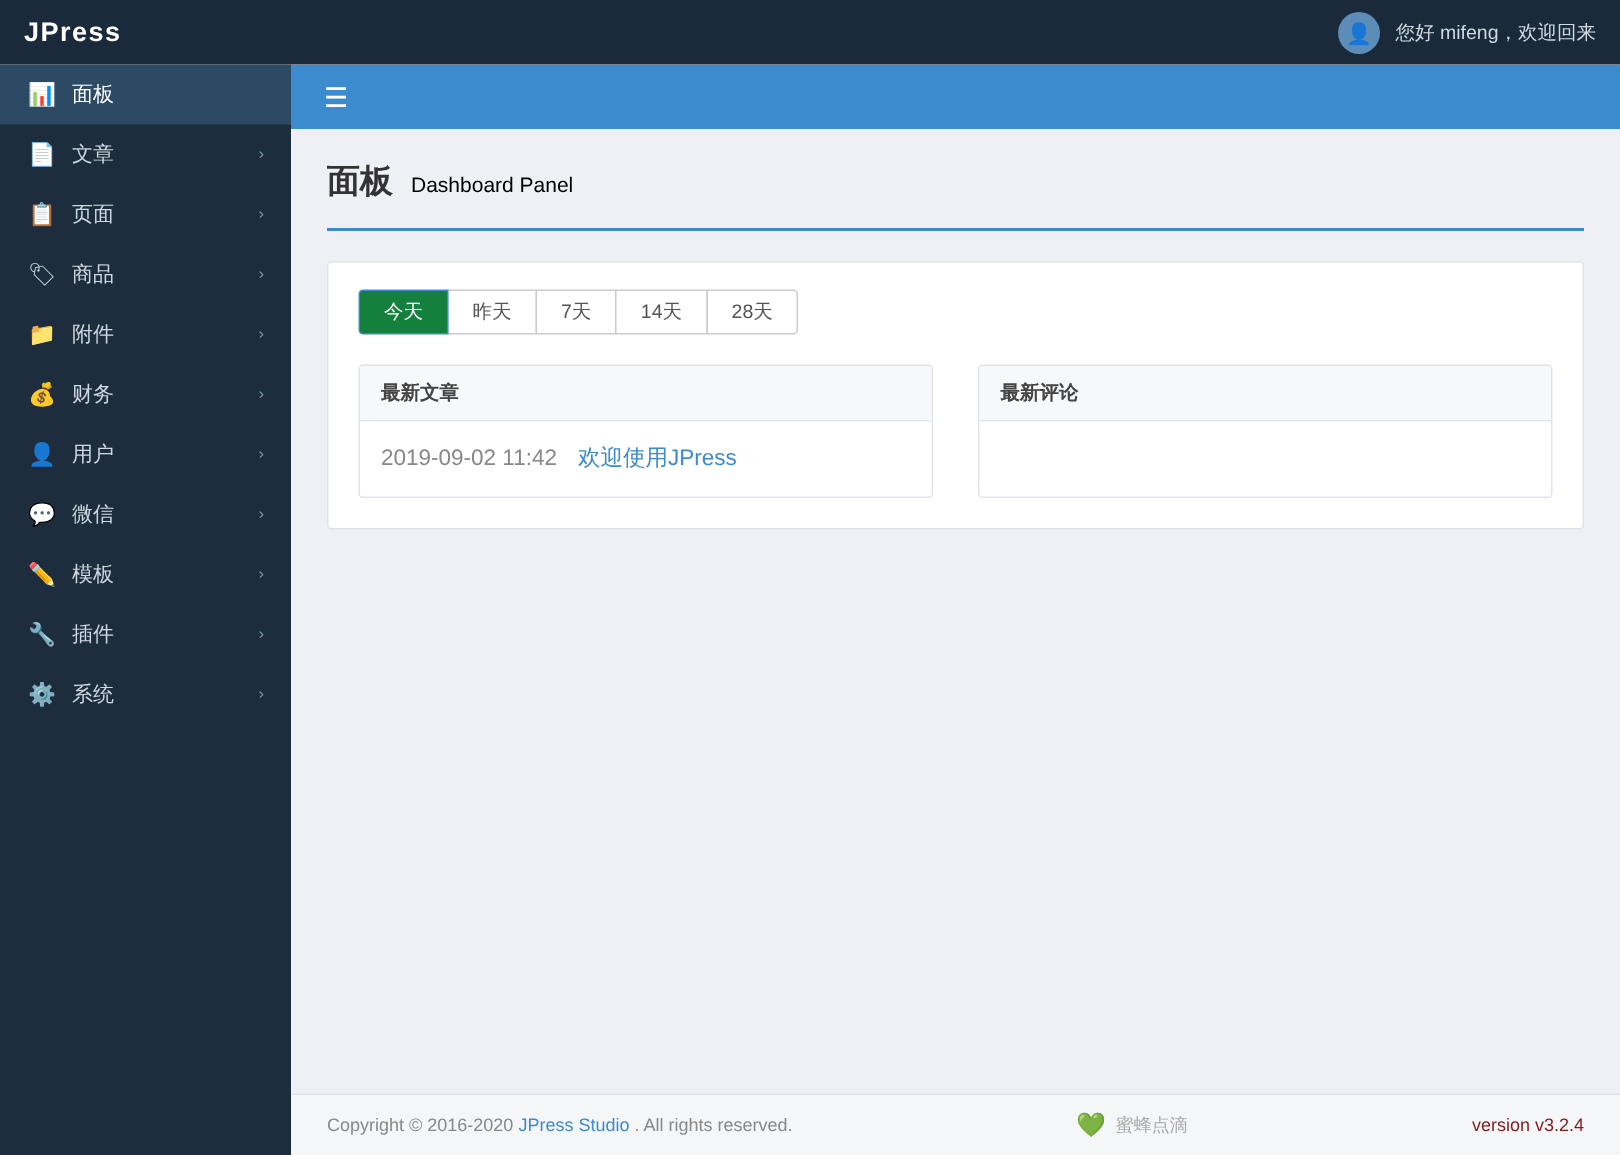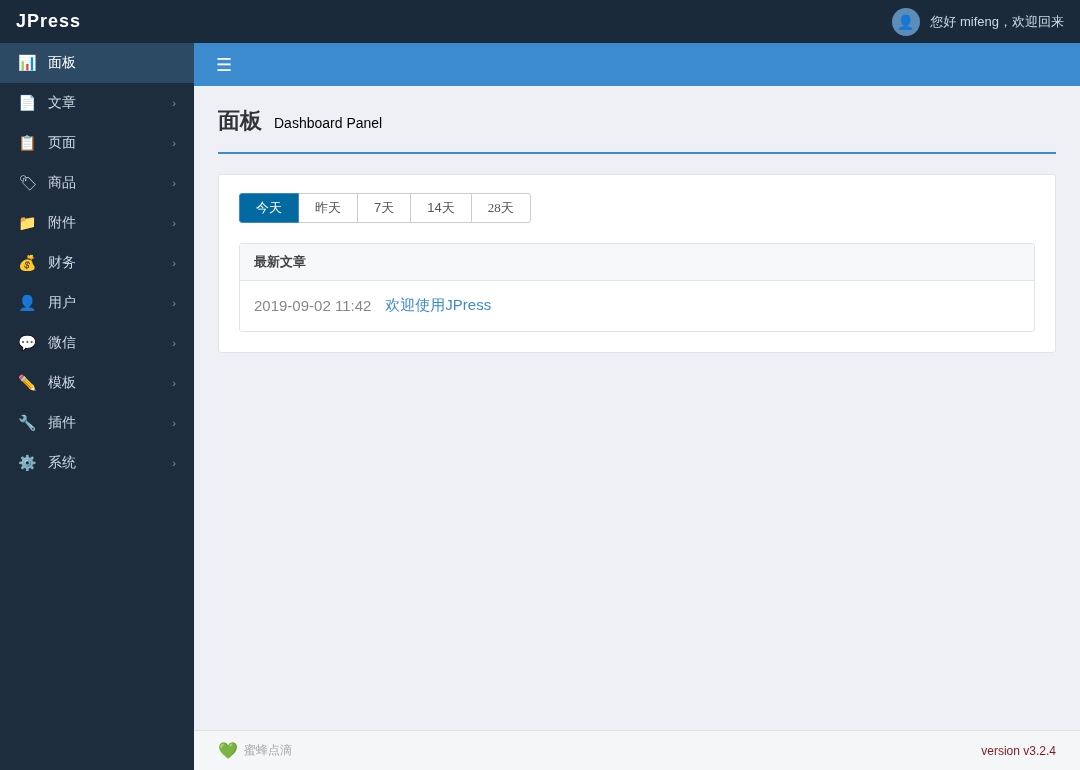--- a/index.html
+++ b/index.html
@@ -185,24 +185,23 @@
       font-size: 13px;
       cursor: pointer;
       margin-left: -1px;
     }
     .time-tab:first-child {
       border-radius: 3px 0 0 3px;
       margin-left: 0;
     }
     .time-tab:last-child {
       border-radius: 0 3px 3px 0;
-      font-family: Liberation Serif, serif;
     }
     .time-tab.active {
-      background: #0369a1;
+      background: #15803d;
       color: #fff;
       border-color: #3b8bce;
       z-index: 1;
       position: relative;
     }
 
     
     .panels-row {
       display: flex;
       gap: 30px;
@@ -409,27 +408,36 @@
           <div class="panel-box">
             <div class="panel-header">最新文章</div>
             <div class="panel-body">
               <div class="panel-row">
                 <span class="panel-row-date">2019-09-02 11:42</span>
                 <a class="panel-row-link" href="#">欢迎使用JPress</a>
               </div>
             </div>
           </div>
 
+          <div class="panel-box">
+            <div class="panel-header">最新评论</div>
+            <div class="panel-body"></div>
+          </div>
 
         </div>
       </div>
 
     </div>
 
     <div class="main-footer">
+      <div class="footer-copy">
+        <span>Copyright © 2016-2020</span>
+        <a href="#">JPress Studio</a>
+        <span>. All rights reserved.</span>
+      </div>
       <div class="footer-watermark">
         <span class="wechat-icon">💚</span>
         <span>蜜蜂点滴</span>
       </div>
       <div class="footer-version">version v3.2.4</div>
     </div>
 
   </div>
 </div>
 

